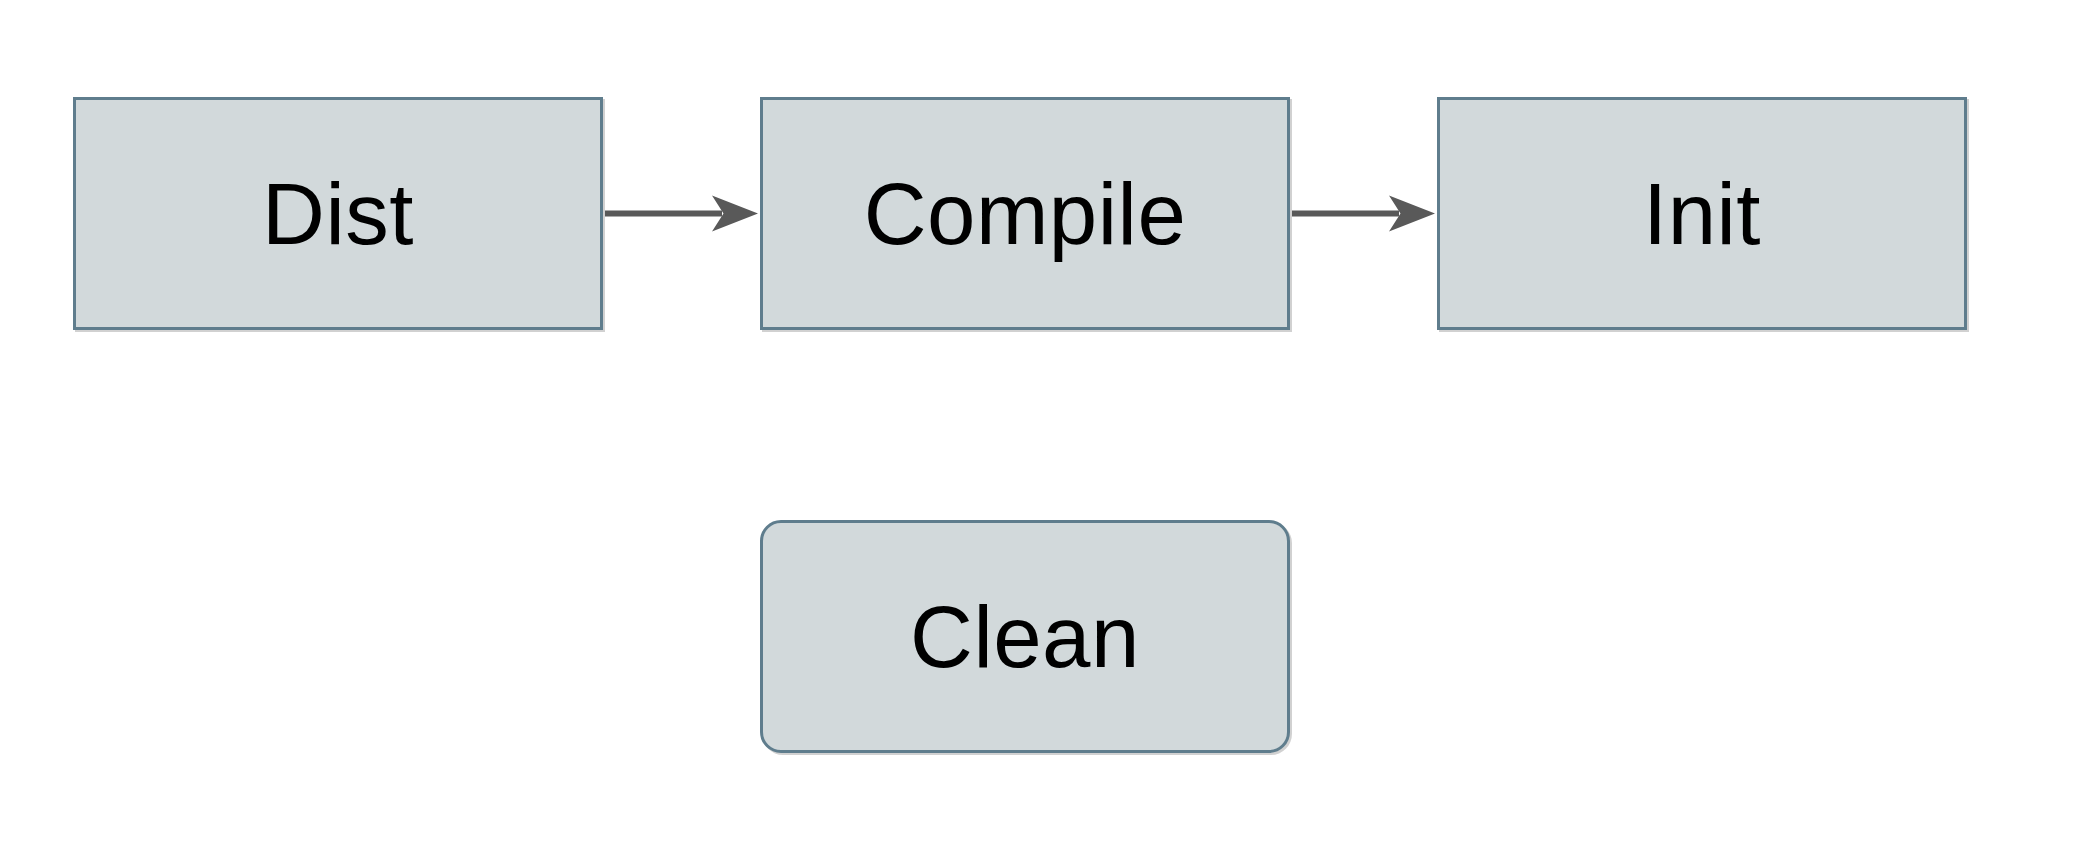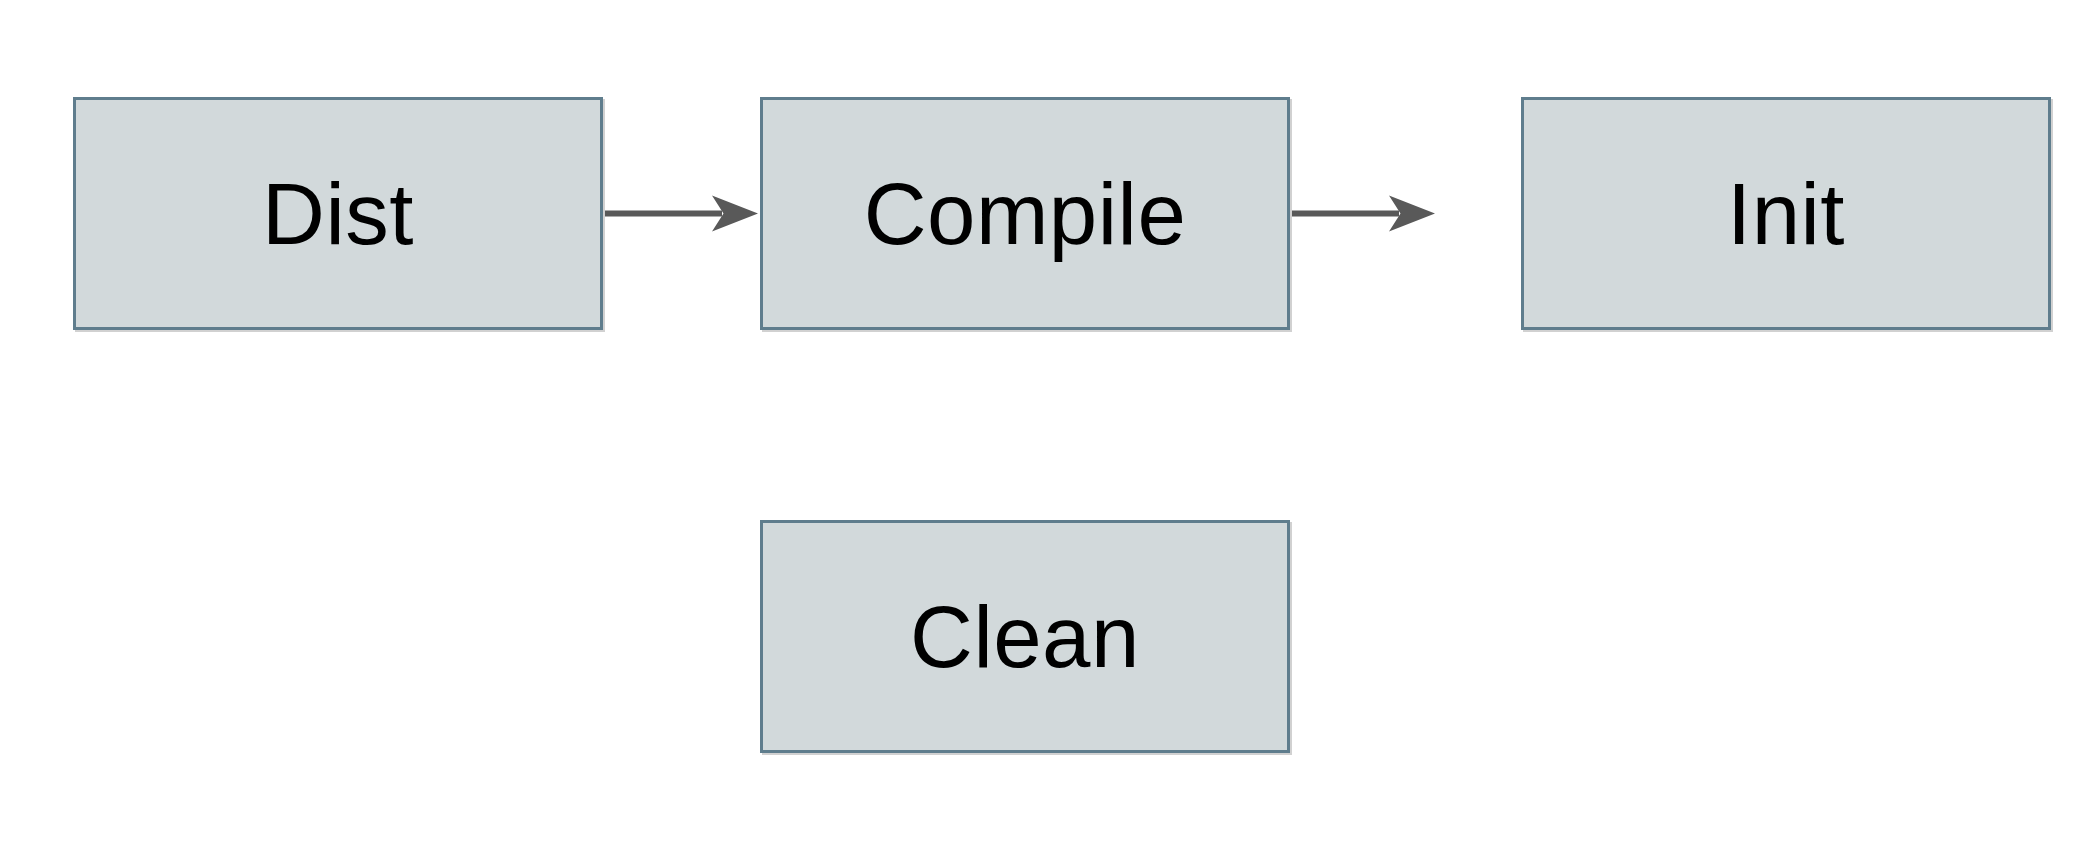--- a/index.html
+++ b/index.html
@@ -33,22 +33,22 @@
   }
   .node-label {
     font-size: 87px;
     line-height: 1;
     color: var(--text, #000000);
     letter-spacing: 0.5px;
     white-space: nowrap;
   }
   .node-dist    { left: 73px;   top: 97px;  }
   .node-compile { left: 760px;  top: 97px; text-align: right;  }
-  .node-init    { left: 1521px; top: 97px;  }
-  .node-clean   { left: 760px;  top: 520px; }
+  .node-init    { left: 1437px; top: 97px;  }
+  .node-clean   { left: 760px;  top: 520px; border-radius: 21px; }
   .edges-overlay {
     position: absolute;
     left: 0;
     top: 0;
     width: 2078px;
     height: 848px;
     pointer-events: none;
   }
   .edge-line {
     stroke: var(--arrow, #595959);

